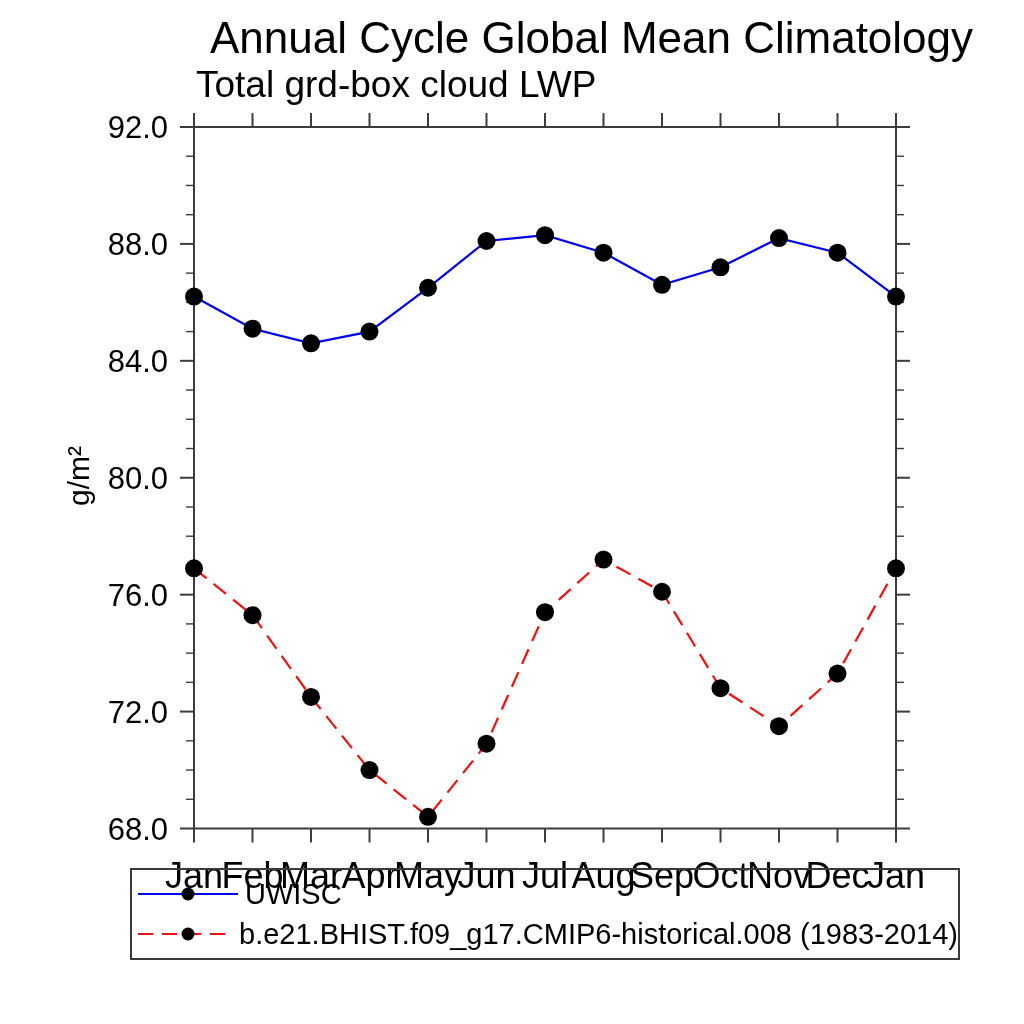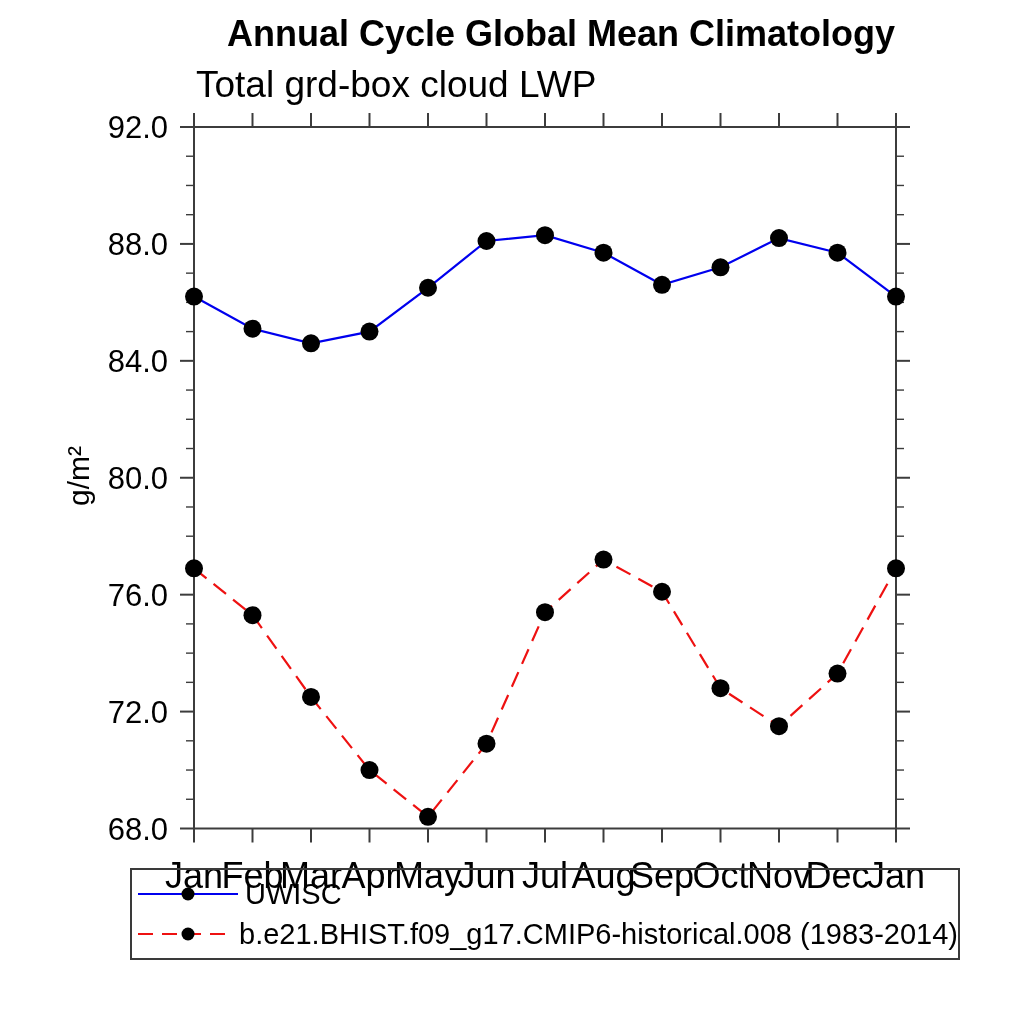--- a/index.html
+++ b/index.html
@@ -1,20 +1,20 @@
 <!DOCTYPE html>
 <html><head>
 <meta charset="utf-8">
 <style>
   html,body{margin:0;padding:0;background:#ffffff;}
   .canvas{position:relative;width:1024px;height:1024px;background:#ffffff;overflow:hidden;
           font-family:"Liberation Sans",sans-serif;color:#000;}
   #chart-svg{position:absolute;left:0;top:0;}
   .title{position:absolute;left:210px;top:13px;width:702px;text-align:center;
-         font-size:36px;font-weight:bold;white-space:nowrap;}
+         font-size:44px;font-weight:normal;white-space:nowrap;}
   .subtitle{position:absolute;left:196px;top:64px;font-size:37px;white-space:nowrap;text-align:right;}
   .ylabel{position:absolute;left:29px;top:456px;width:100px;height:40px;
           display:flex;align-items:center;justify-content:center;
           transform:rotate(-90deg);font-size:30px;white-space:nowrap;}
   .legend{position:absolute;left:130px;top:868px;width:830px;height:92px;
           border:2px solid #3a3a3a;box-sizing:border-box;
           display:flex;flex-direction:column;justify-content:center;padding-left:4px;}
   .legend-row{display:flex;align-items:center;height:40px;}
   .legend-label{font-size:29px;margin-left:5px;white-space:nowrap;}
   svg text{font-family:"Liberation Sans",sans-serif;}

